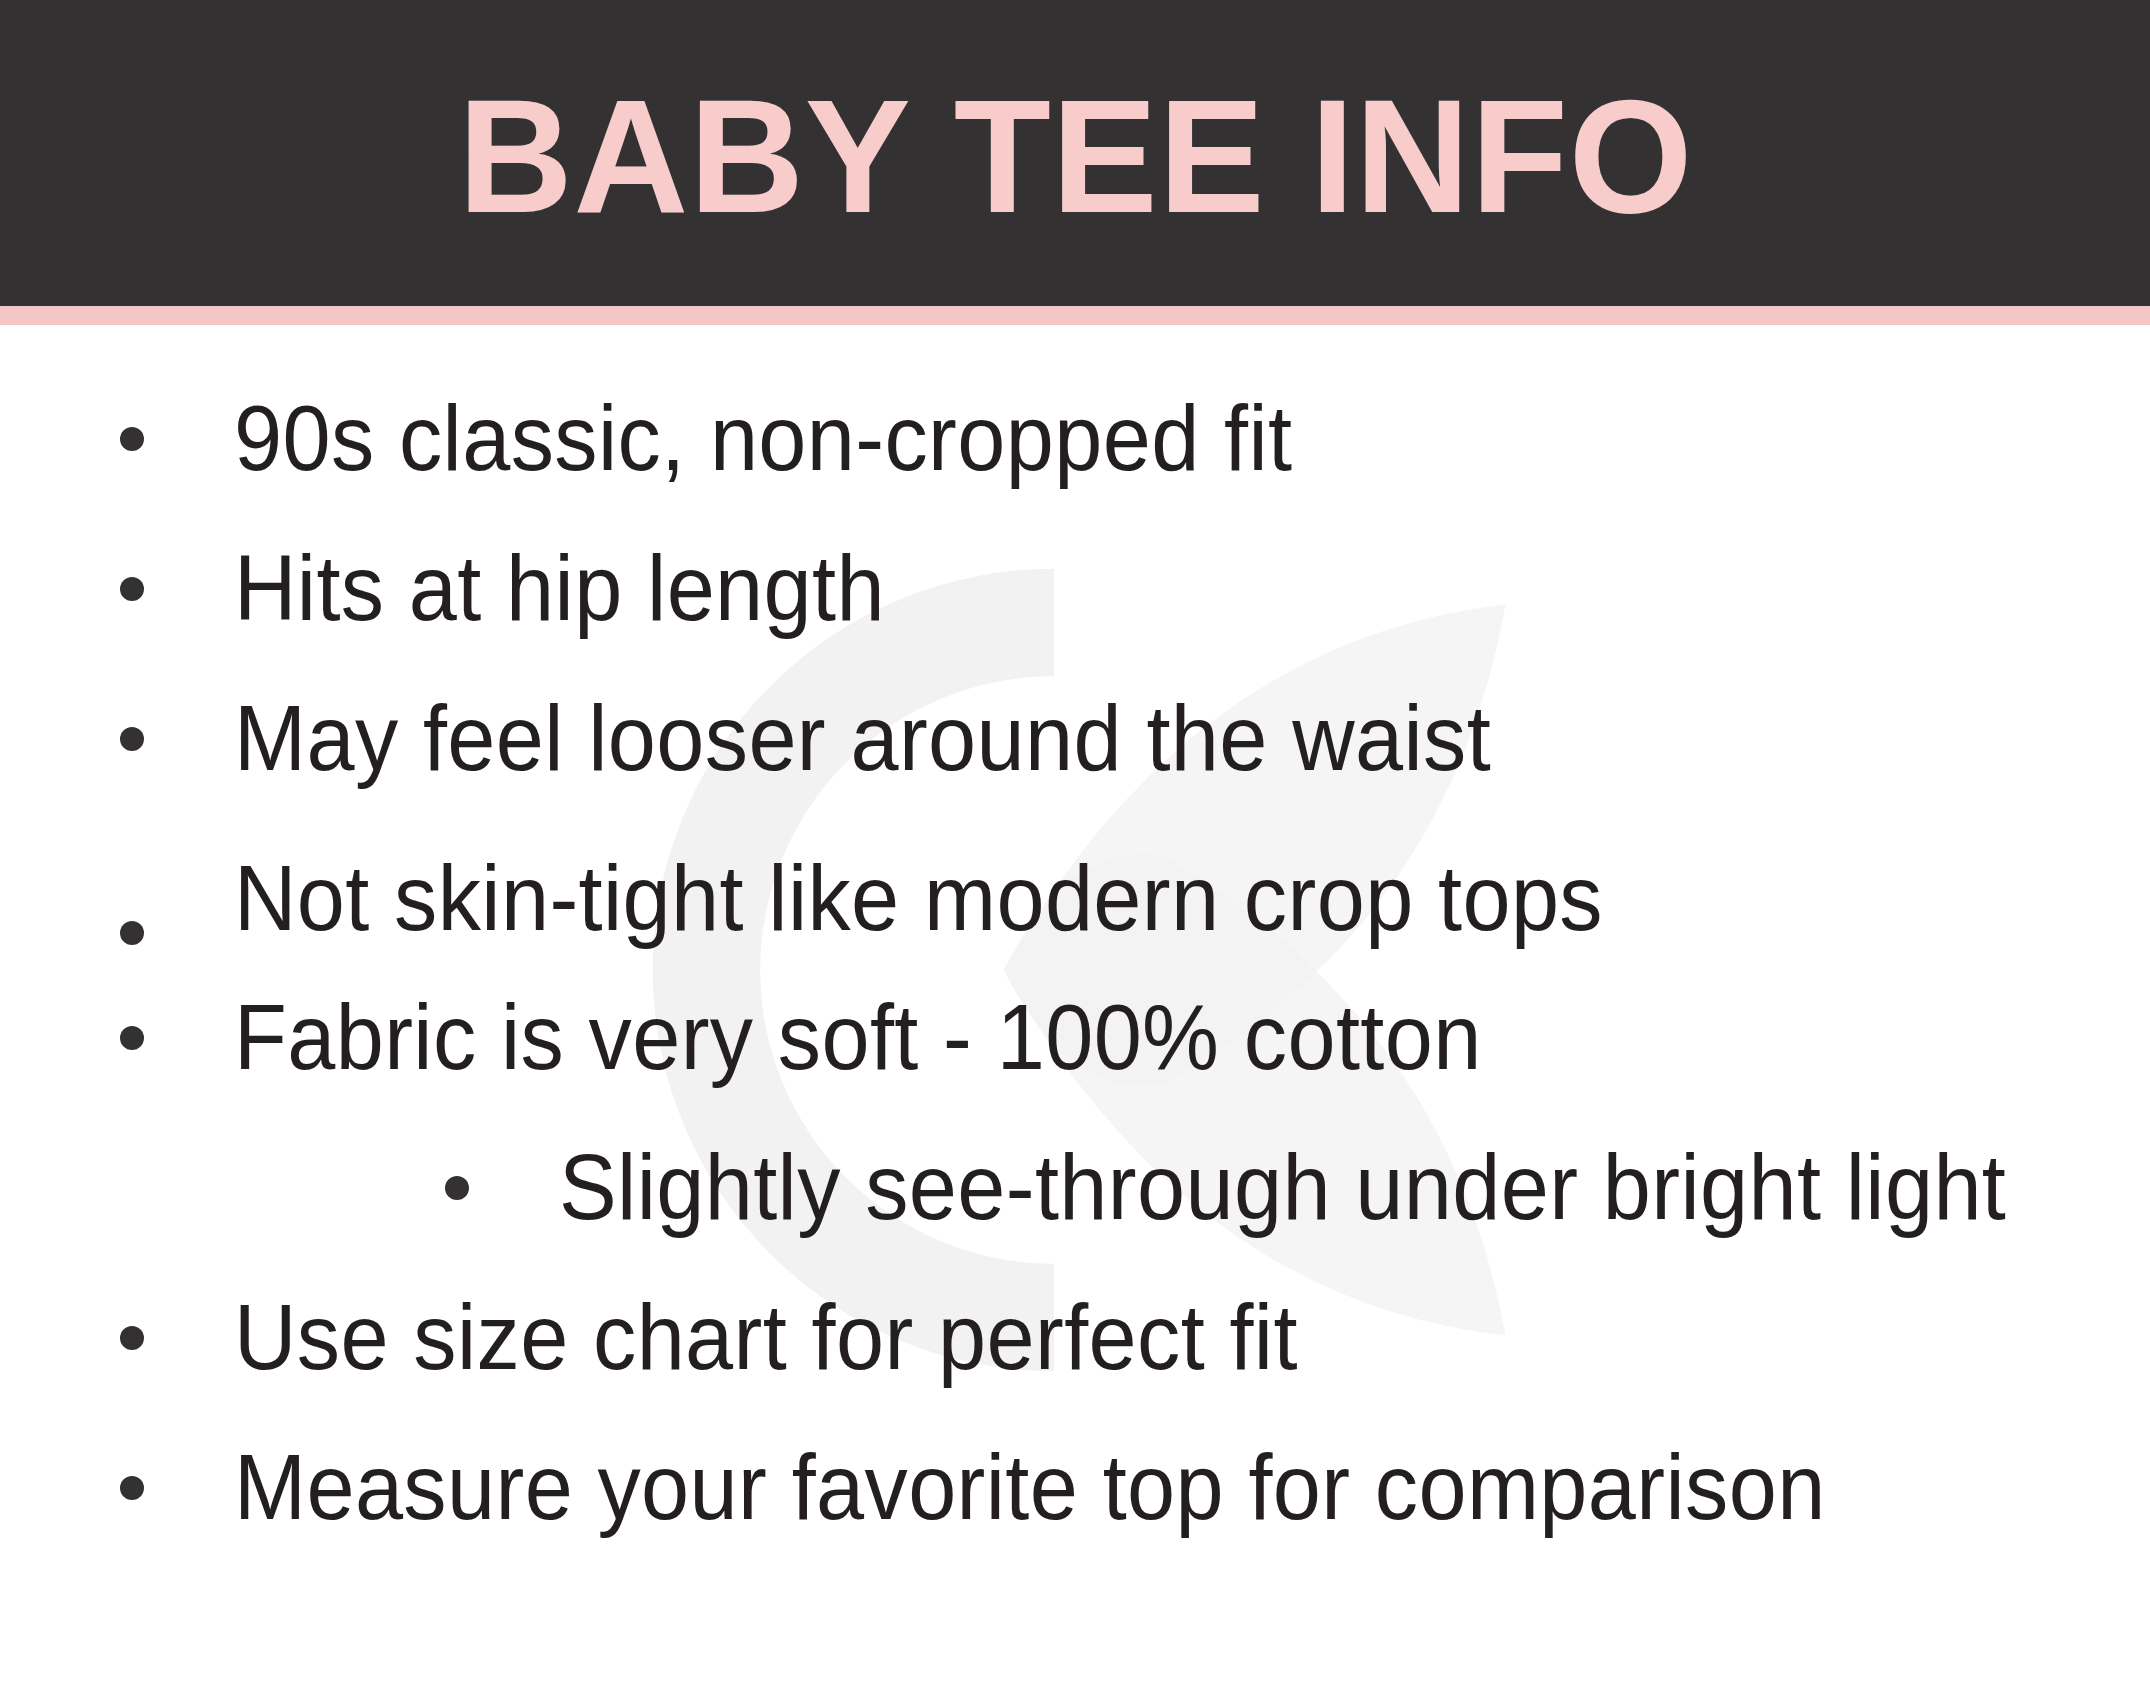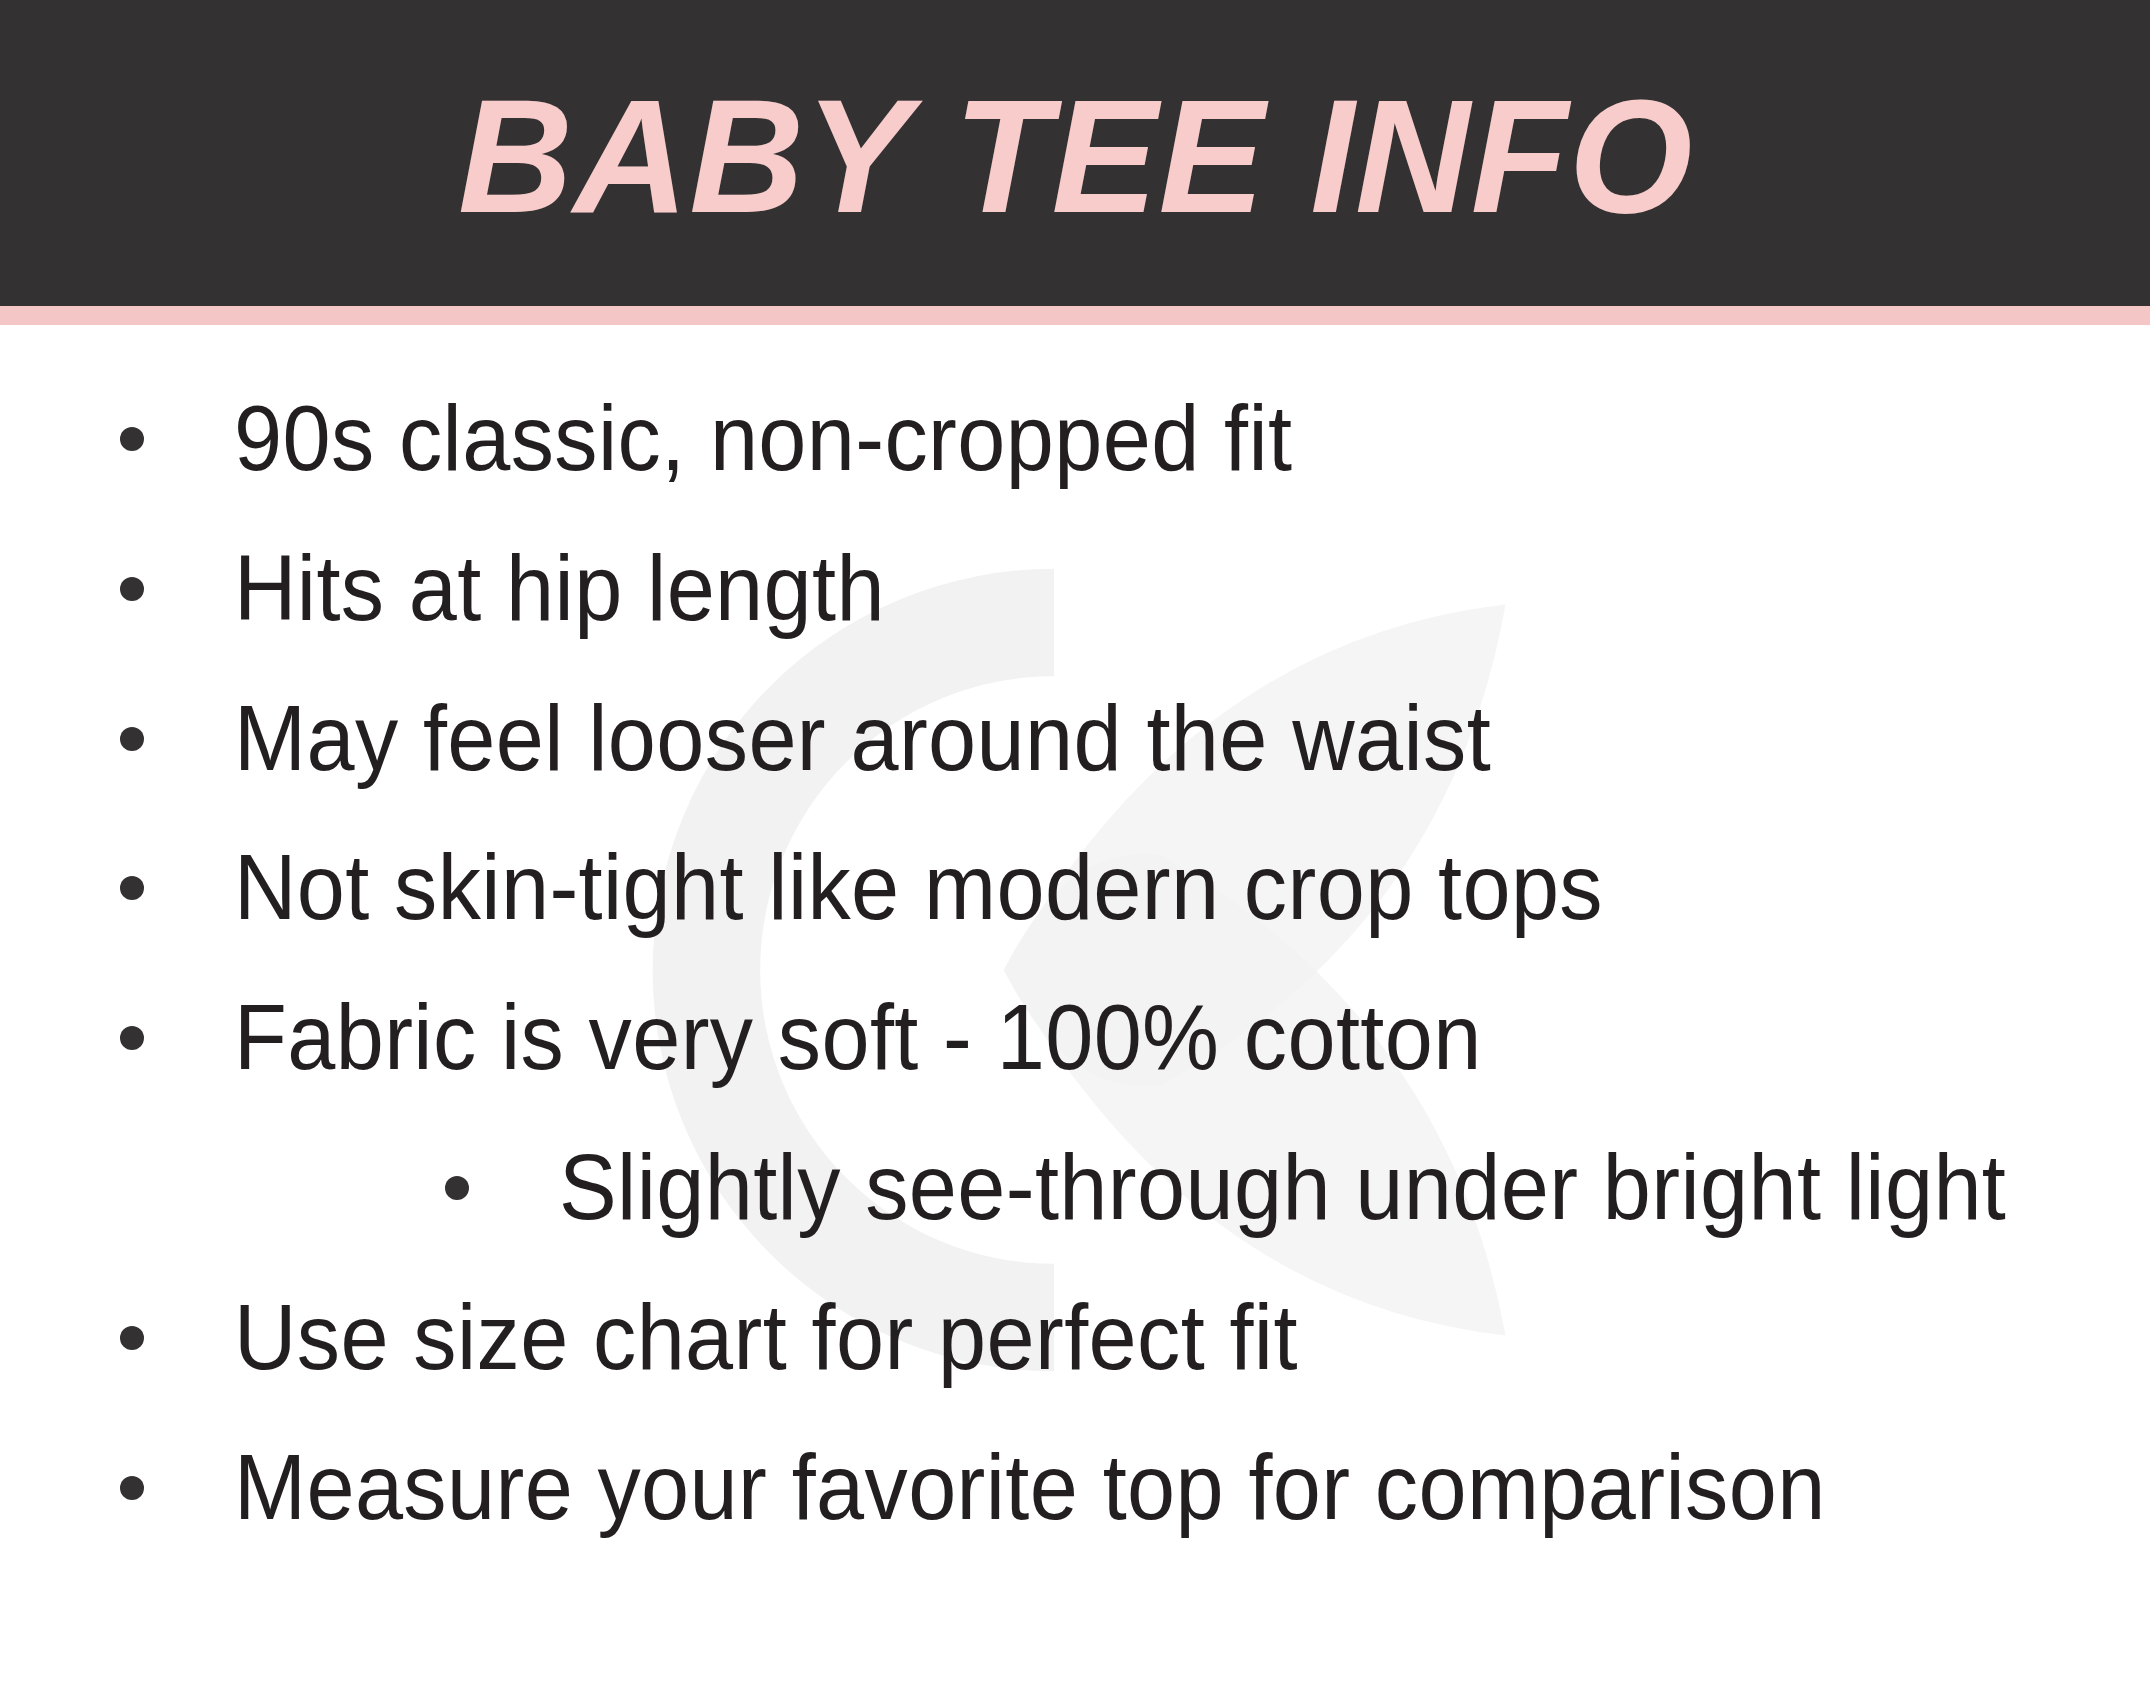--- a/index.html
+++ b/index.html
@@ -23,21 +23,20 @@
   #header-bar {
     position: absolute;
     left: 0;
     top: 0;
     width: 2151px;
     height: 306px;
     background: #333132;
     display: flex;
     align-items: center;
     justify-content: center;
-    font-style: italic;
   }
   #page-title {
     font-family: "Liberation Sans", sans-serif;
     font-weight: 700;
     font-size: 156px;
     line-height: 1;
     letter-spacing: 0.7px;
     color: #F7CCCB;
     transform: scaleX(1.02) scaleY(1.04);
     transform-origin: center center;
@@ -152,21 +151,21 @@
     <li class="bullet-row" style="top:356px;">
       <span class="bullet-dot"></span>
       <span class="bullet-text">May feel looser around the waist</span>
     </li>
 
     <li class="bullet-row" style="top:206px;">
       <span class="bullet-dot"></span>
       <span class="bullet-text">Hits at hip length</span>
     </li>
 
-    <li class="bullet-row" style="top:505px;">
+    <li class="bullet-row" style="top:505px;align-items:flex-end;">
       <span class="bullet-dot"></span>
       <span class="bullet-text">Not skin-tight like modern crop tops</span>
     </li>
 
     <li class="bullet-row" style="top:655px;">
       <span class="bullet-dot"></span>
       <span class="bullet-text">Fabric is very soft - 100% cotton</span>
     </li>
 
     <li class="bullet-row" style="top:805px;justify-content:flex-end;">

